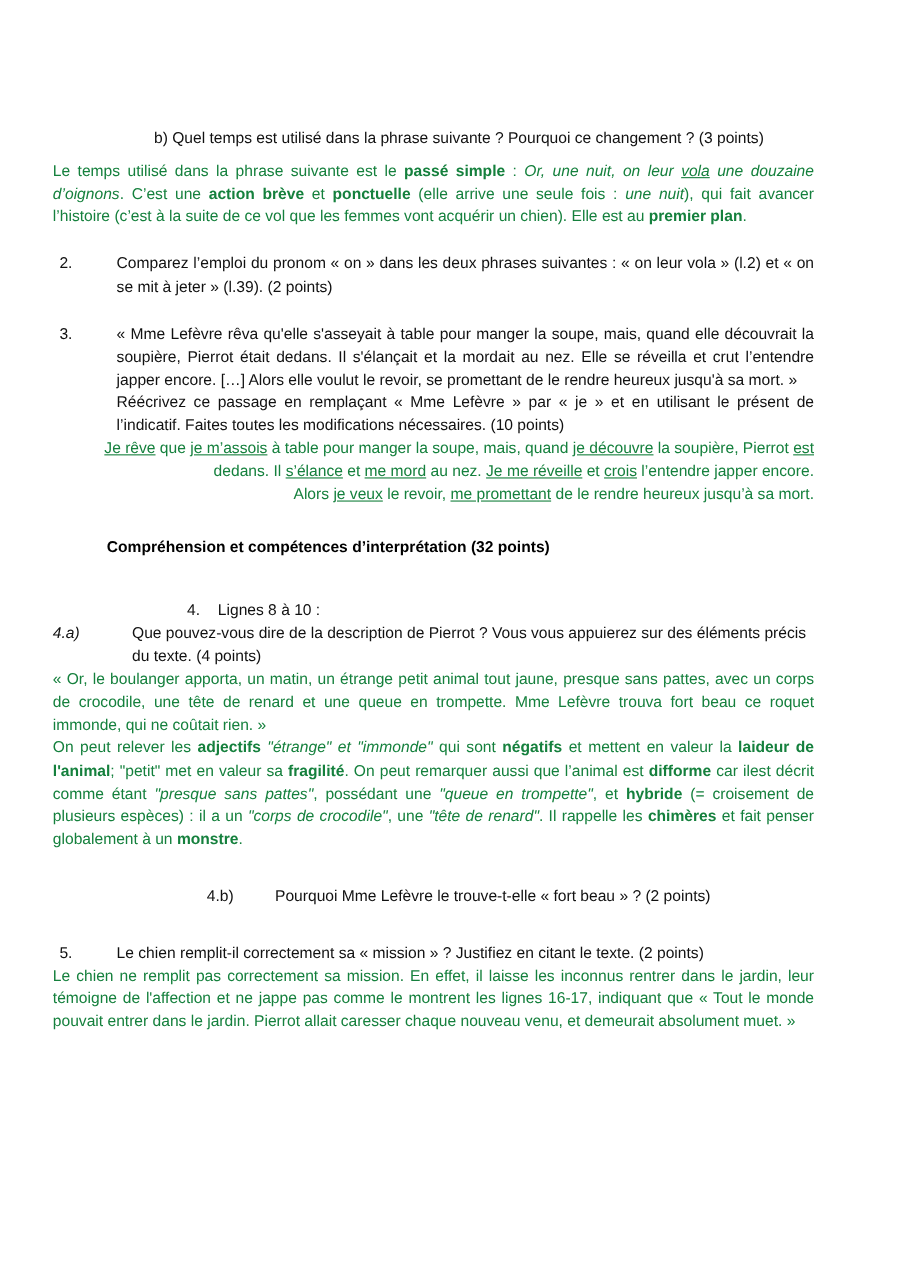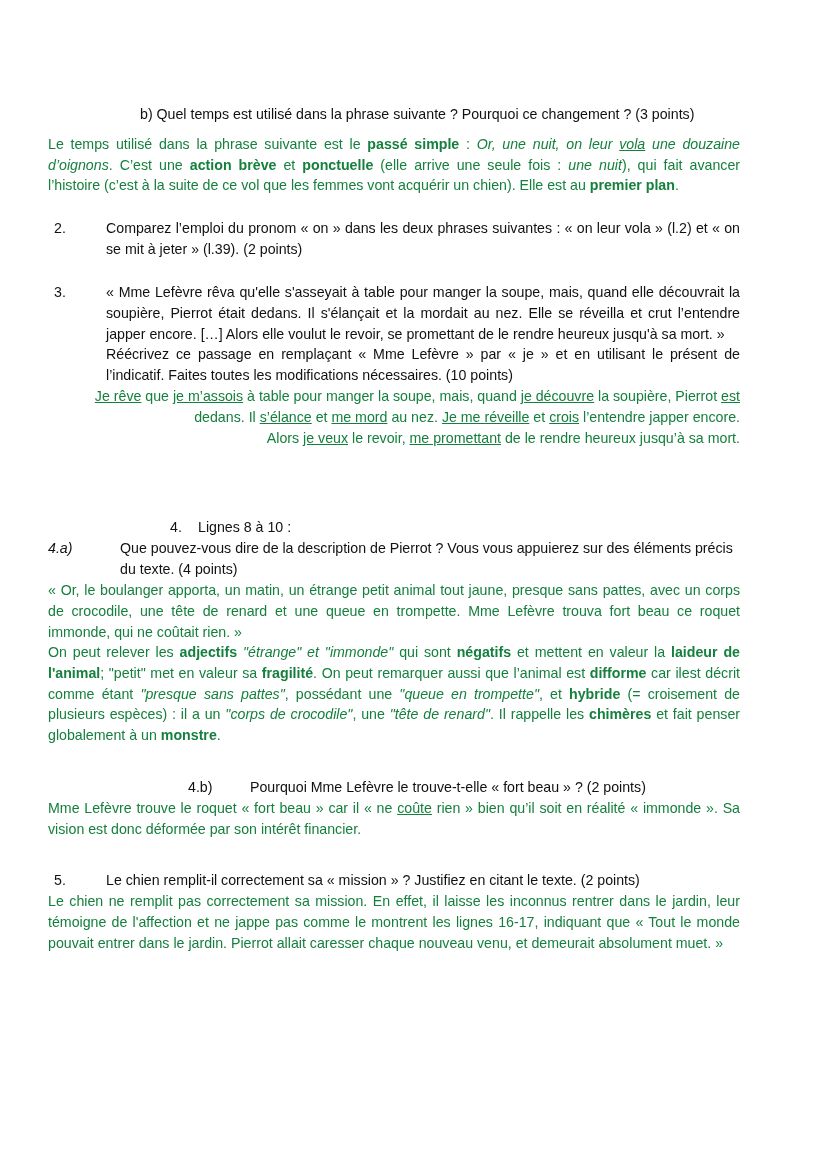--- a/index.html
+++ b/index.html
@@ -19,21 +19,21 @@
     position: relative;
     width: 828px;
     height: 1171px;
     box-sizing: border-box;
     padding: 0;
   }
 
   .content {
     position: absolute;
     left: 48px;
-    top: 104px;
+    top: 116px;
     width: 692px;
   }
 
   
   .q-block {
     display: flex;
     align-items: flex-start;
     font-size: 14.2px;
     line-height: 1.47;
     color: #111111;
@@ -124,20 +124,23 @@
       </div>
     </div>
 
     <p class="answer nojust"><u>Je rêve</u><span> que </span><u>je m’assois</u><span> à table pour manger la soupe, mais, quand </span><u>je découvre</u><span> la soupière, Pierrot </span><u>est</u><span> dedans. Il </span><u>s’élance</u><span> et </span><u>me mord</u><span> au nez. </span><u>Je me réveille</u><span> et </span><u>crois</u><span> l’entendre japper encore.</span></p>
 
     <p class="answer nojust"><span>Alors </span><u>je veux</u><span> le revoir, </span><u>me promettant</u><span> de le rendre heureux jusqu’à sa mort.</span></p>
 
 
     <div class="spacer-xl"></div>
 
+    <div class="heading-row">
+      <div class="heading">Compréhension et compétences d’interprétation (32 points)</div>
+    </div>
 
     <div class="spacer-xl"></div>
     <div class="spacer-sm"></div>
 
     <div class="q4main q-block">
       <div class="q-num" style="width:28px;">4.</div>
       <div class="q-text nojust">Lignes 8 à 10 :</div>
     </div>
 
     <div class="q-block q4a">
@@ -150,21 +153,20 @@
     <p class="answer"><span>On peut relever les </span><b>adjectifs</b><span> </span><i>"étrange" et "immonde"</i><span> qui sont </span><b>négatifs</b><span> et mettent en valeur la </span><b>laideur de l'animal</b><span>; "petit" met en valeur sa </span><b>fragilité</b><span>. On peut remarquer aussi que l’animal est </span><b>difforme</b><span> car ilest décrit comme étant </span><i>"presque sans pattes"</i><span>, possédant une </span><i>"queue en trompette"</i><span>, et </span><b>hybride</b><span> (= croisement de plusieurs espèces) : il a un </span><i>"corps de crocodile"</i><span>, une </span><i>"tête de renard"</i><span>. Il rappelle les </span><b>chimères</b><span> et fait penser globalement à un </span><b>monstre</b><span>.</span></p>
 
     <div class="spacer-lg"></div>
     <div class="spacer-sm"></div>
 
     <div class="q-block q4b">
       <div class="q-num">4.b)</div>
       <div class="q-text nojust">Pourquoi Mme Lefèvre le trouve-t-elle « fort beau » ? (2 points)</div>
     </div>
 
-    <p class="answer"><span>Mme Lefèvre trouve le roquet « fort beau » car il « ne </span><u>coûte</u><span> rien » bien qu’il soit en réalité « immonde ». Sa vision est donc déformée par son intérêt financier.</span></p>
 
     <div class="spacer-lg"></div>
     <div class="spacer-sm"></div>
 
     <div class="q-block q5">
       <div class="q-num">5.</div>
       <div class="q-text nojust">Le chien remplit-il correctement sa « mission » ? Justifiez en citant le texte. (2 points)</div>
     </div>
 
     <p class="answer">Le chien ne remplit pas correctement sa mission. En effet, il laisse les inconnus rentrer dans le jardin, leur témoigne de l'affection et ne jappe pas comme le montrent les lignes 16-17, indiquant que « Tout le monde pouvait entrer dans le jardin. Pierrot allait caresser chaque nouveau venu, et demeurait absolument muet. »</p>

